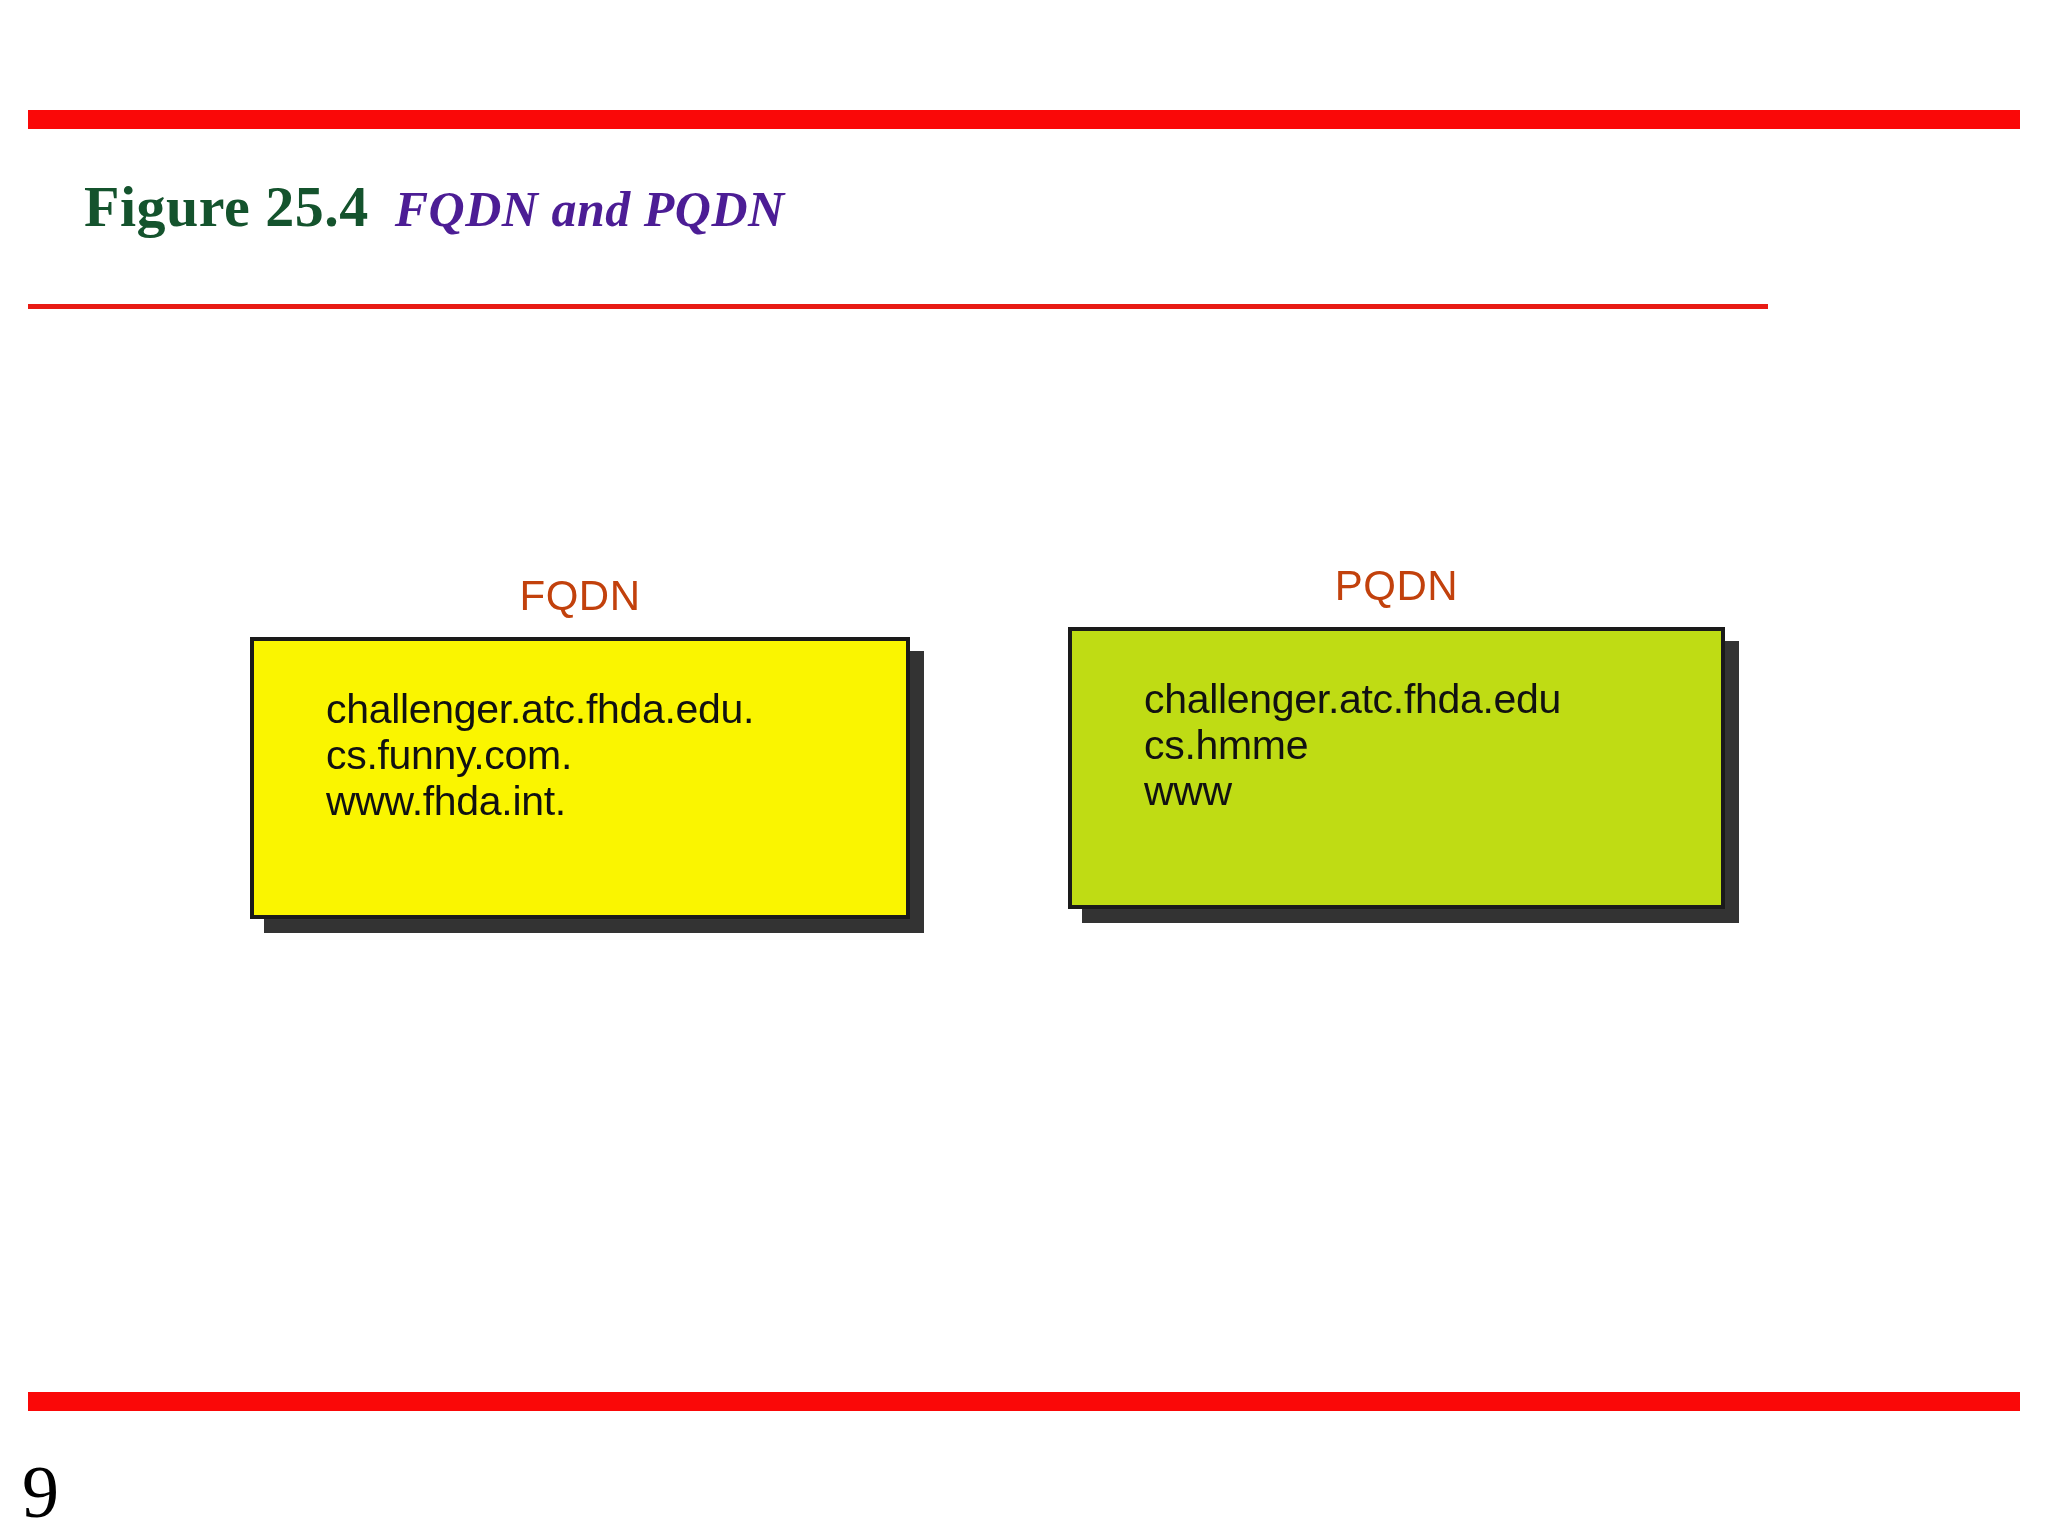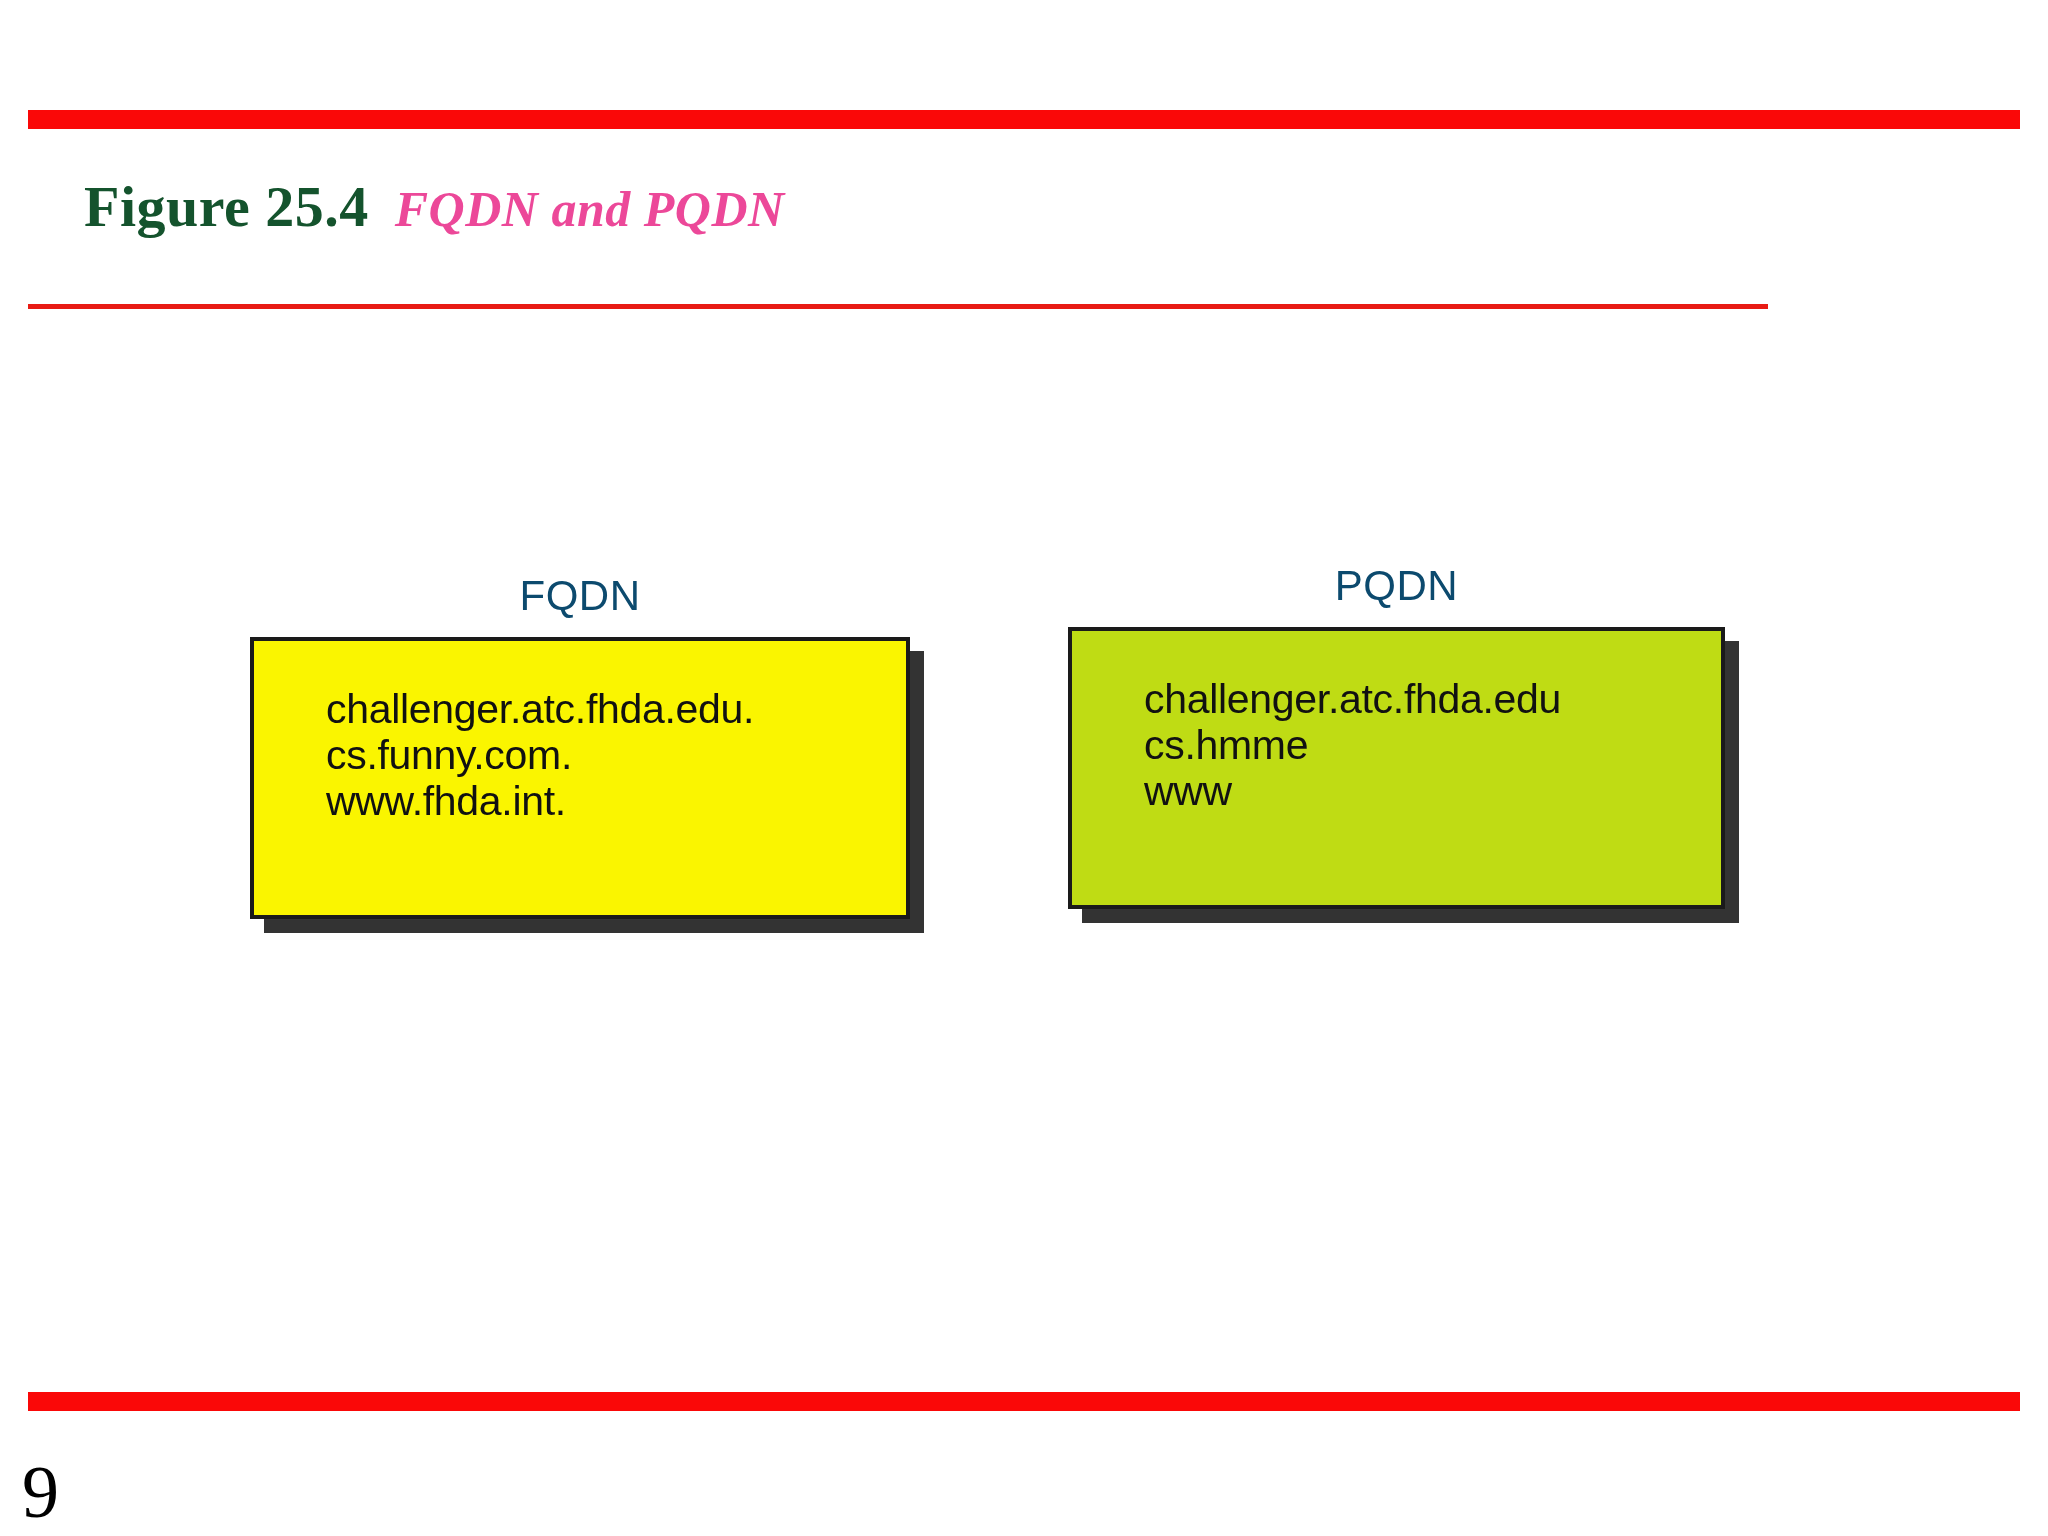--- a/index.html
+++ b/index.html
@@ -54,21 +54,21 @@
     font-weight: bold;
     font-size: 58px;
     color: #14532d;
     letter-spacing: 0.5px;
   }
   .title-caption {
     font-family: "Liberation Serif", serif;
     font-weight: bold;
     font-style: italic;
     font-size: 50px;
-    color: #ec4899;
+    color: #4c1d95;
     margin-left: 26px;
     letter-spacing: 0.5px;
   }
 
   
   .diagram {
     position: absolute;
     left: 0;
     top: 0;
     width: 2048px;
@@ -77,21 +77,21 @@
 
   .box-group {
     position: absolute;
   }
   .box-group.fqdn { left: 250px; top: 575px; }
   .box-group.pqdn { left: 1068px; top: 565px; }
 
   .box-label {
     font-family: "Liberation Sans", sans-serif;
     font-size: 42px;
-    color: #0c4a6e;
+    color: #c2410c;
     text-align: center;
     width: 660px;
     line-height: 1;
     letter-spacing: 0.5px;
   }
   .pqdn .box-label { width: 657px; }
 
   .box-wrap {
     position: relative;
     margin-top: 20px;

